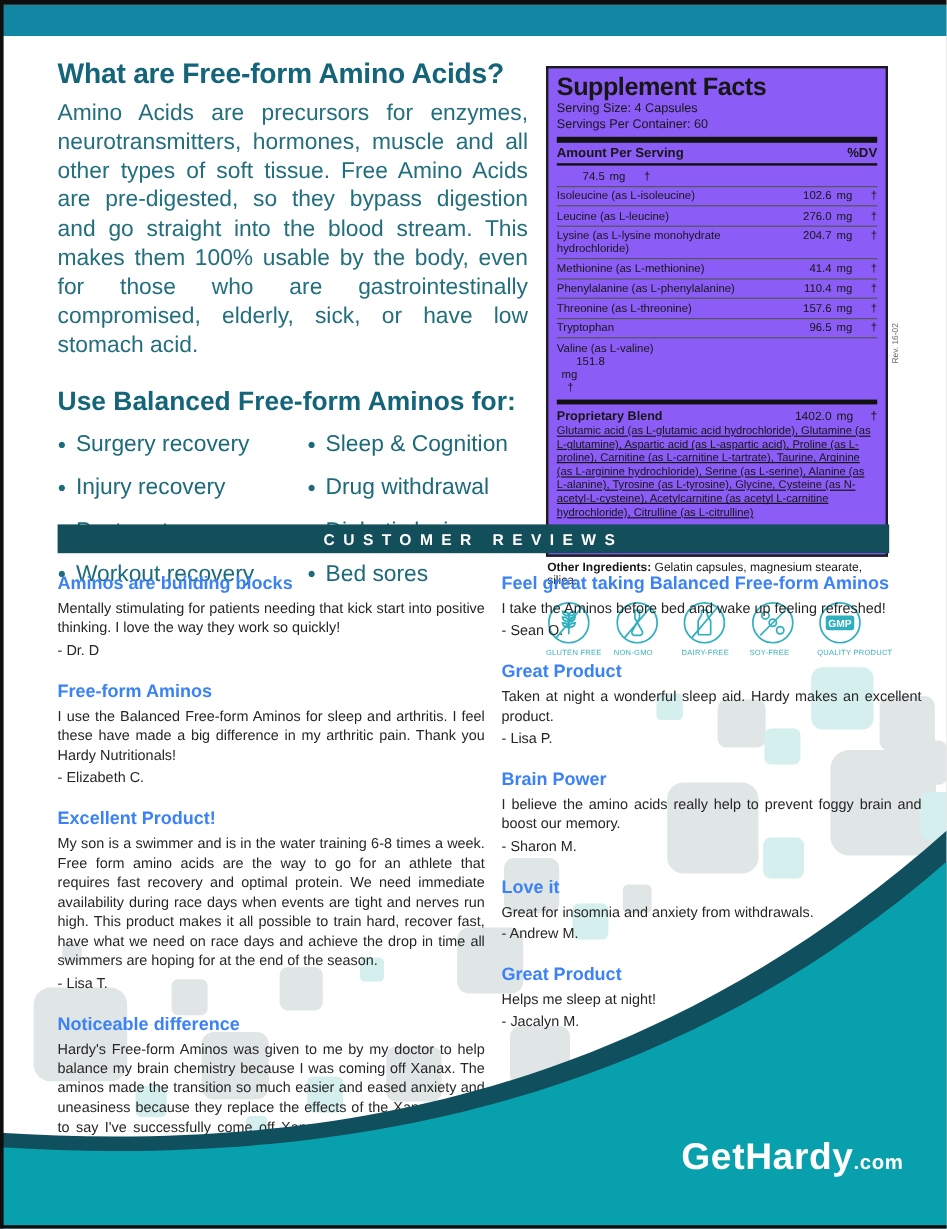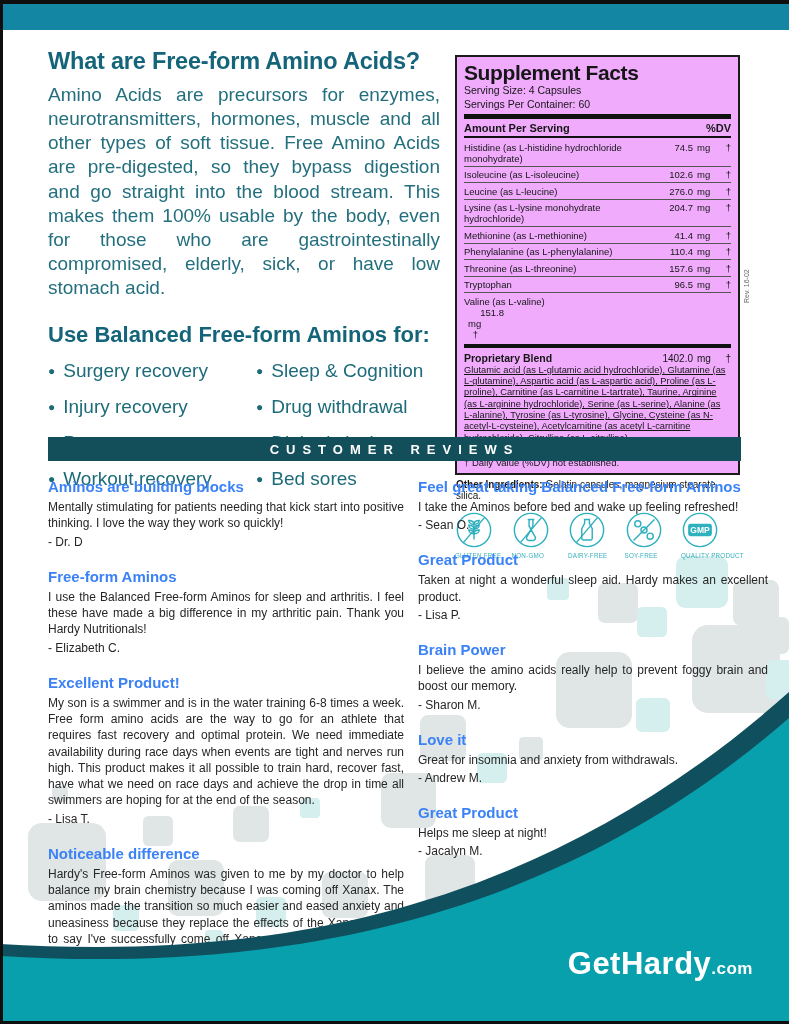--- a/index.html
+++ b/index.html
@@ -17,21 +17,21 @@
   #intro{position:absolute;left:48px;top:48px;width:392px;z-index:2;}
   #intro h1{margin:0 0 8px 0;font-size:23.5px;font-weight:bold;color:#14647a;letter-spacing:-0.2px;}
   #intro .body{font-size:19px;line-height:1.27;color:#236f7e;text-align:justify;}
   #use-title{margin:22px 0 12px 0;font-size:22px;font-weight:bold;color:#14647a;}
   #bullets{display:grid;grid-template-columns:208px 184px;row-gap:13px;}
   .bullet{font-size:19px;color:#1d6b7a;line-height:1.2;}
   .bullet::before{content:"●";font-size:12px;vertical-align:2px;margin-right:8px;color:#1d6b7a;}
 
   
   #sf-wrap{position:absolute;left:455px;top:55px;width:300px;z-index:2;color:#161616;}
-  #sf-box{width:285px;border:2px solid #1c1c1c;background:#f0abfc;padding:5px 7px 4px 7px;box-sizing:border-box;}
+  #sf-box{width:285px;border:2px solid #1c1c1c;background:#8b5cf6;padding:5px 7px 4px 7px;box-sizing:border-box;}
   #sf-title{font-size:21px;font-weight:bold;letter-spacing:-0.4px;line-height:1.05;}
   .sf-serving{font-size:10.5px;line-height:1.3;}
   .bar5{height:5px;background:#111;margin:3px 0 2px 0;}
   .bar2{height:2px;background:#111;margin:1px 0;}
   .bar4{height:4px;background:#111;margin:2px 0;}
   #sf-header{display:flex;font-size:11px;font-weight:bold;padding:1px 0;}
   #sf-header .h-left{flex:1;}
   .sf-row{display:flex;align-items:baseline;font-size:9.5px;padding:2.5px 0 2px 0;border-bottom:1px solid #555;}
   .sf-row:last-child{border-bottom:none;flex-direction:column;}
   .sf-name{flex:1;padding-right:2px;}
@@ -132,21 +132,20 @@
       <div class="sf-serving">Serving Size: 4 Capsules</div>
       <div class="sf-serving">Servings Per Container: 60</div>
       <div class="bar5"></div>
       <div id="sf-header">
         <span class="h-left">Amount Per Serving</span>
         <span>%DV</span>
       </div>
       <div class="bar2"></div>
       <div id="sf-rows">
           <div class="sf-row">
-            <span class="sf-name">Histidine (as L-histidine hydrochloride monohydrate)</span>
             <span class="sf-amt">74.5</span>
             <span class="sf-unit">mg</span>
             <span class="sf-dv">†</span>
           </div>
           <div class="sf-row">
             <span class="sf-name">Isoleucine (as L-isoleucine)</span>
             <span class="sf-amt">102.6</span>
             <span class="sf-unit">mg</span>
             <span class="sf-dv">†</span>
           </div>

